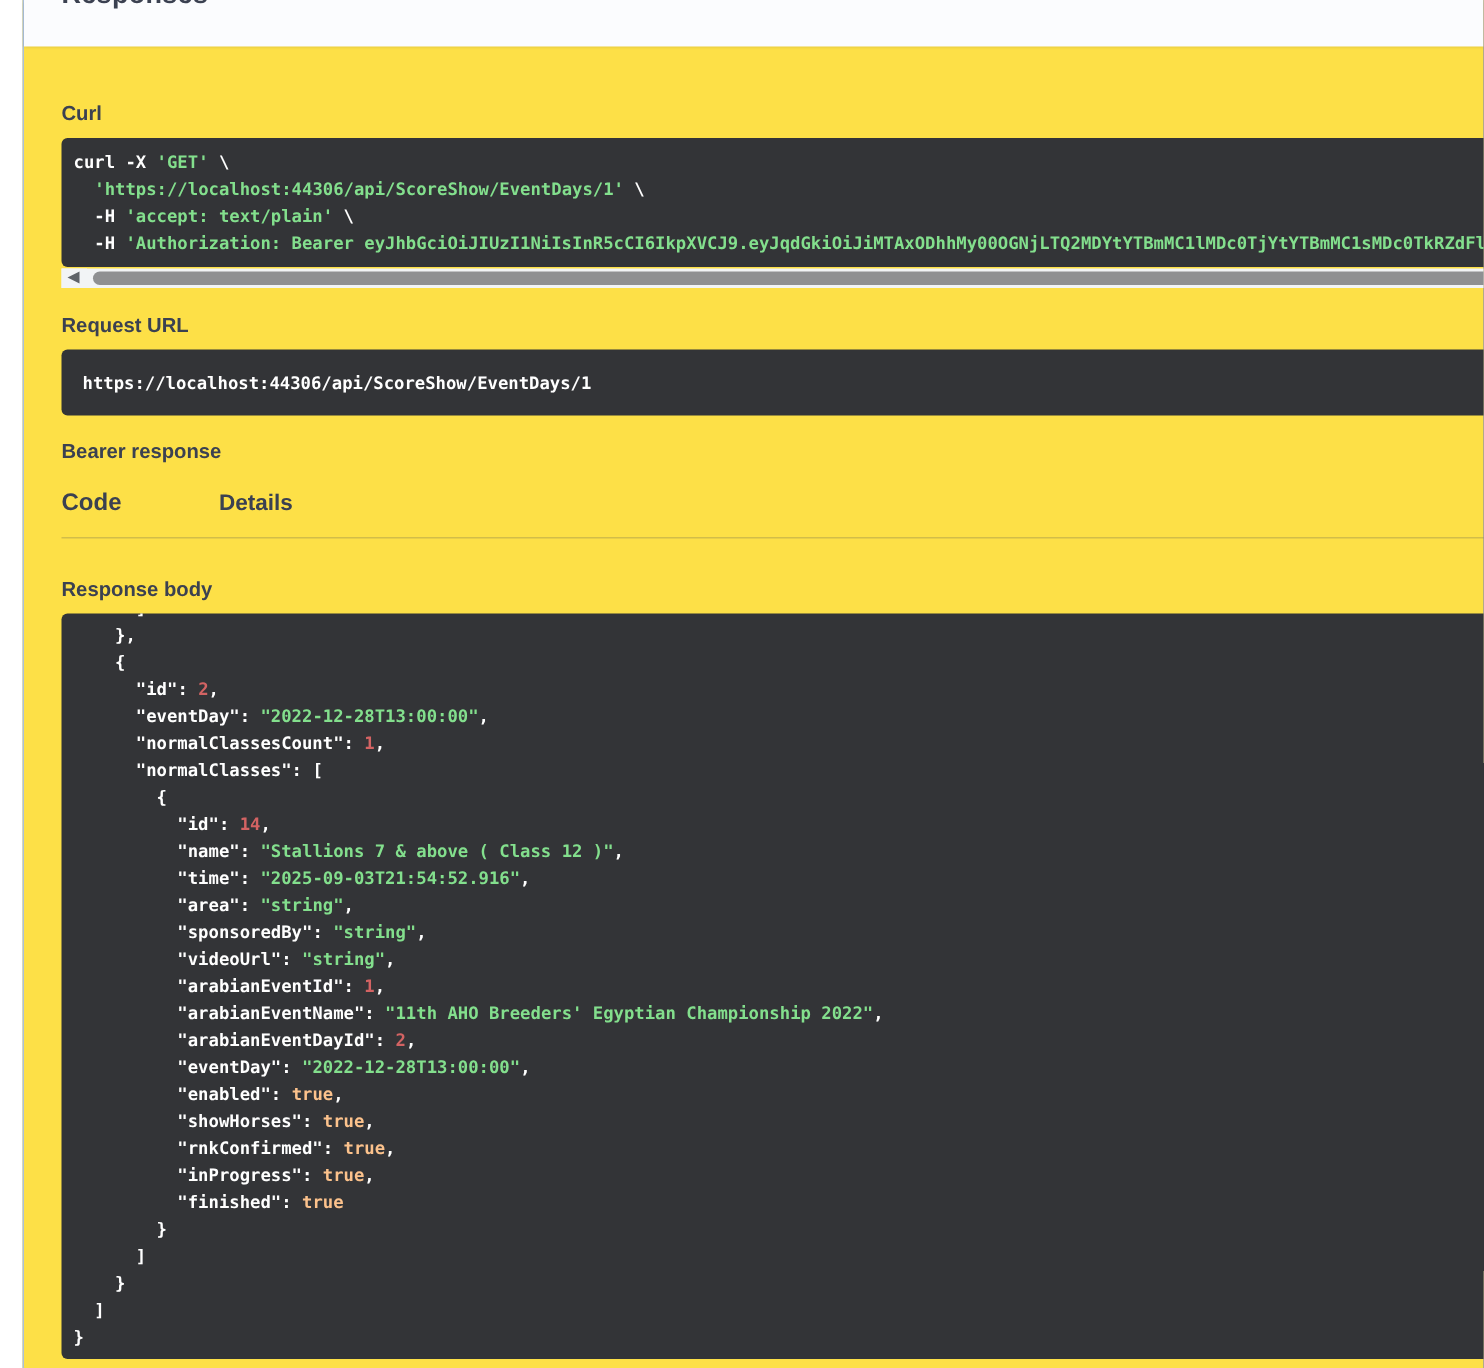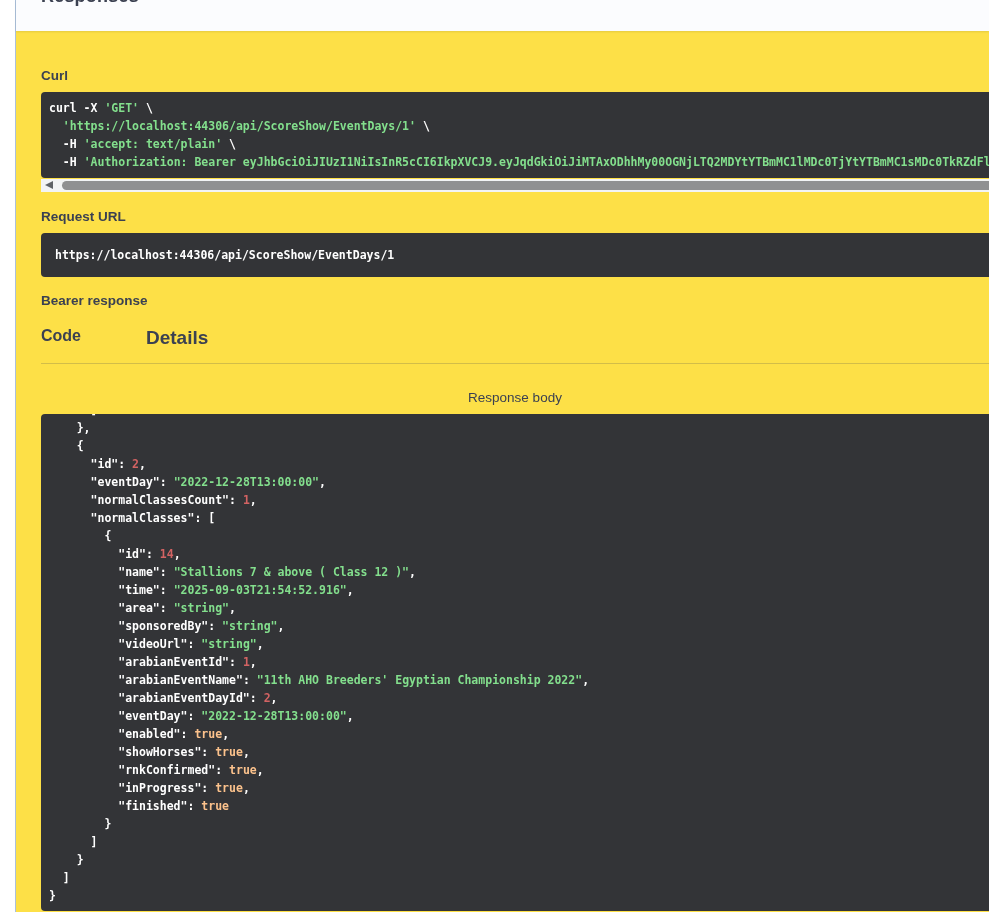--- a/index.html
+++ b/index.html
@@ -53,26 +53,26 @@
   .hs-thumb { position:absolute; left:21px; right:0; top:2px; height:9px; border-radius:5px; background:#8f9092; }
 
   .requrl-label { margin-top:17px; }
   .requrl-pre { padding:14px 0 14px 14px; line-height:16px; }
 
   .server-label { margin-top:16px; margin-bottom:0; }
 
   .resp-table { margin-top:19px; }
   .resp-thead { display:flex; align-items:flex-start; }
   .th-code { width:105px; font-size:16px; font-weight:700; }
-  .th-details { font-size:19px; font-weight:700; padding-bottom:2px; }
+  .th-details { font-size:15px; font-weight:700; padding-bottom:2px; }
   .resp-divider { height:1px; background:rgba(59,65,81,.22); margin-top:12px; margin-right:-8px; }
   .resp-row { display:flex; }
   .td-status { width:105px; font-size:16px; font-weight:400; padding-top:15px; }
   .td-details { flex:1; min-width:0; }
-  .rb-label { font-size:13.5px; font-weight:400; margin-top:26px;text-align:center; }
+  .rb-label { font-size:13.5px; font-weight:700; margin-top:26px; }
   .body-pre { margin-top:9px; padding:0 0 0 8px; }
   .body-clip { margin-top:-13px; padding-bottom:6px; }
 </style>
 </head>
 <body>
 
 <div class="opblock">
 
   <div class="section-header">
     <h4 class="responses-heading">Responses</h4>

